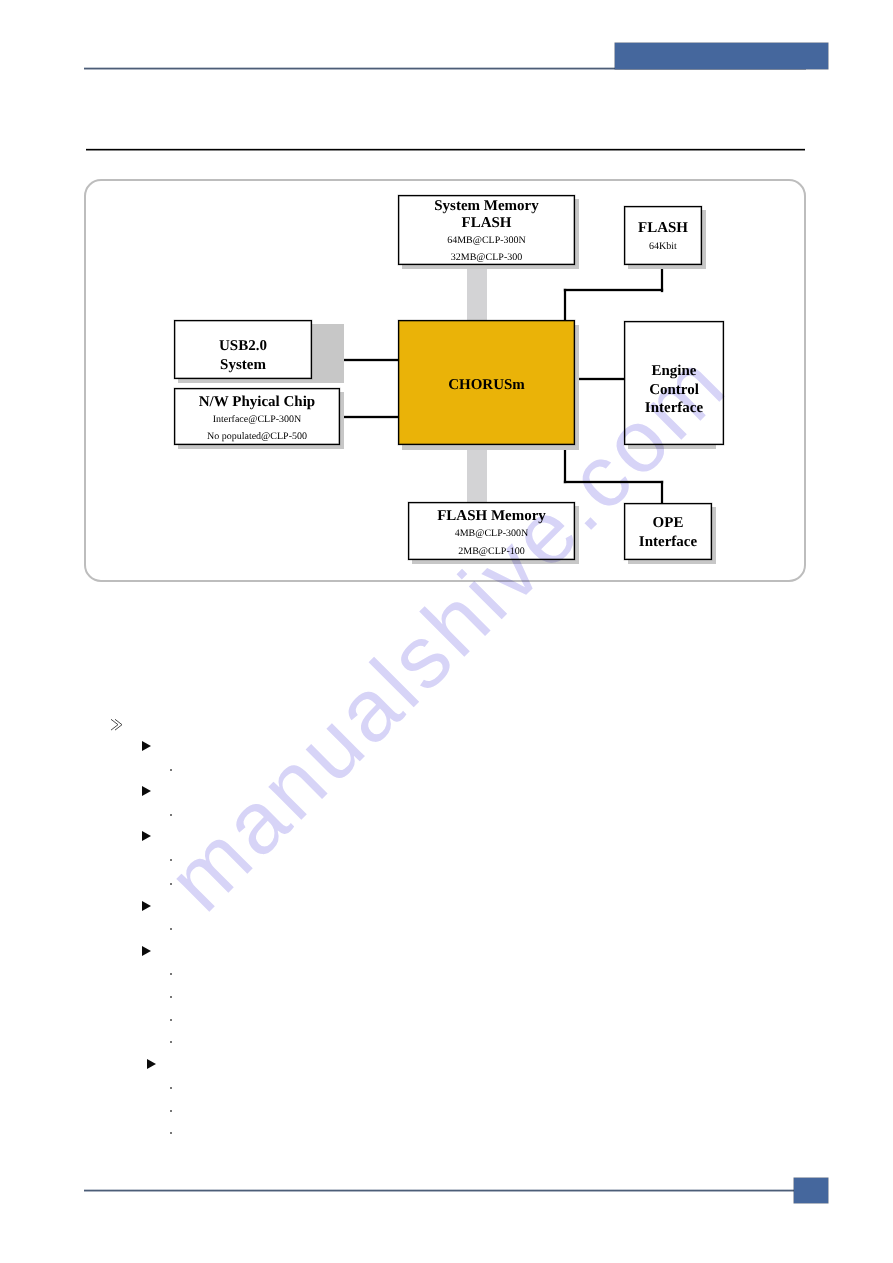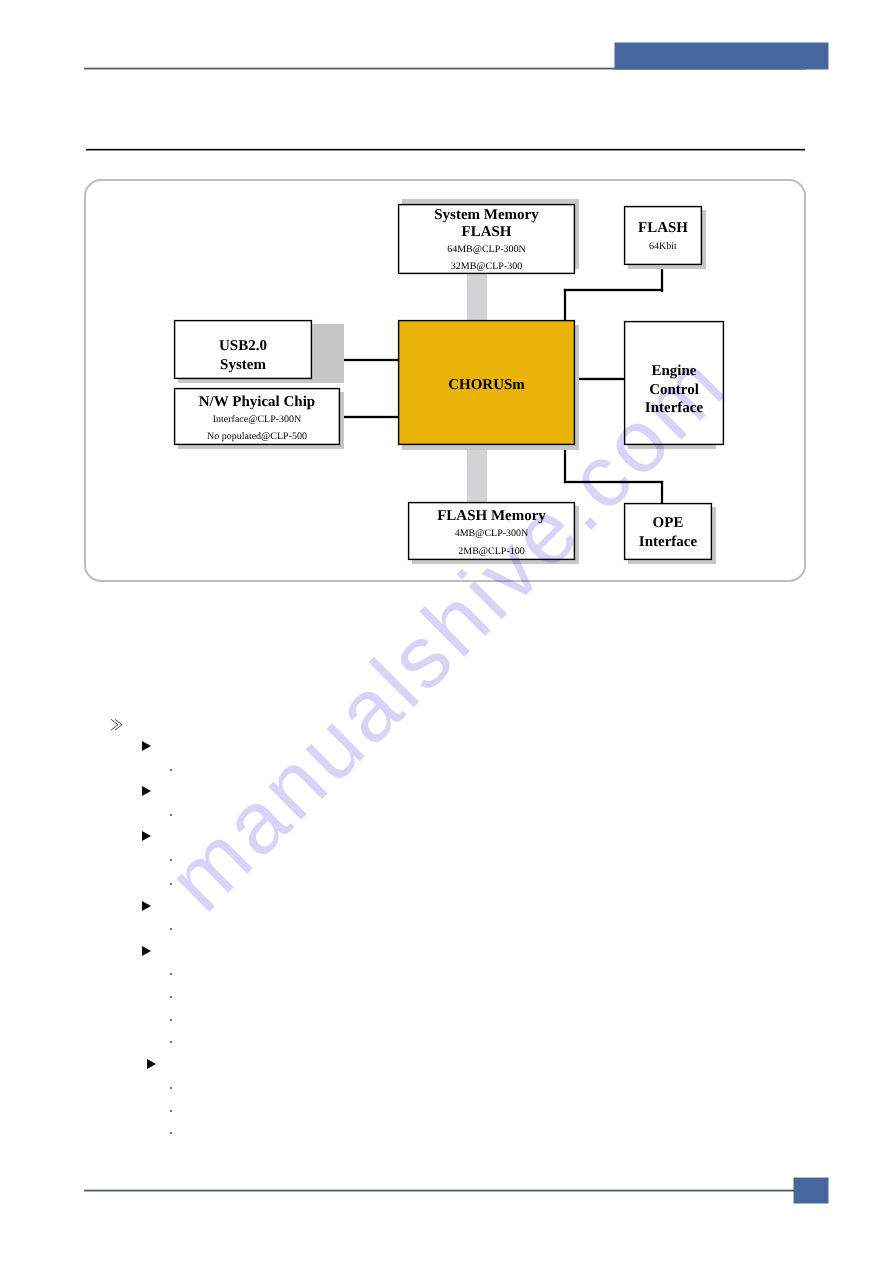--- a/index.html
+++ b/index.html
@@ -66,21 +66,21 @@
 
   <div class="ln lnv" style="left:660.8px;top:264px;width:2.3px;height:27.5px;"></div>
   <div class="ln lnh" style="left:563.8px;top:289.2px;width:99.3px;height:2.3px;"></div>
   <div class="ln lnv" style="left:563.8px;top:289.2px;width:2.3px;height:32px;"></div>
 
   <div class="ln lnv" style="left:563.8px;top:444px;width:2.3px;height:39px;"></div>
   <div class="ln lnh" style="left:563.8px;top:481px;width:99.3px;height:2.3px;"></div>
   <div class="ln lnv" style="left:660.8px;top:481px;width:2.3px;height:23px;"></div>
 
   <div class="shadow" style="left:402px;top:199px;width:177px;height:70px;"></div>
-  <div class="bx" style="left:398px;top:195px;width:177px;height:70px;padding-top:2.3px;margin-top:9px;">
+  <div class="bx" style="left:398px;top:195px;width:177px;height:70px;padding-top:2.3px;">
     <div class="t1">System Memory</div>
     <div class="t1">FLASH</div>
     <div class="t2">64MB@CLP-300N</div>
     <div class="t2">32MB@CLP-300</div>
   </div>
 
   <div class="shadow" style="left:628px;top:210px;width:78px;height:59px;"></div>
   <div class="bx" style="left:624px;top:206px;width:78px;height:59px;padding-top:13.3px;line-height:17.9px;">
     <div class="t1">FLASH</div>
     <div class="t2">64Kbit</div>

